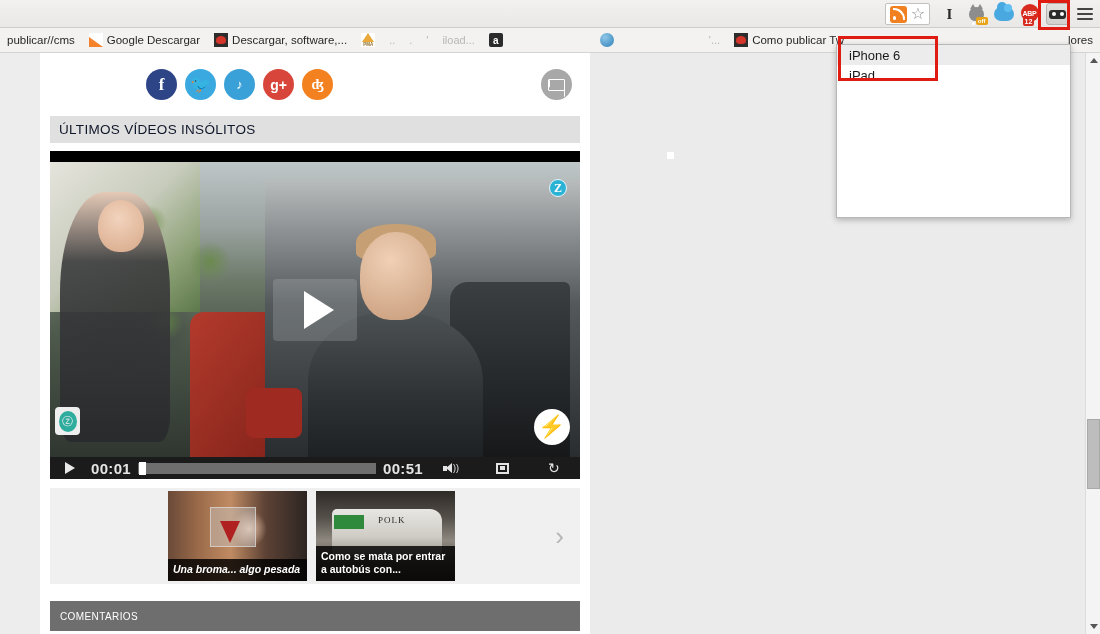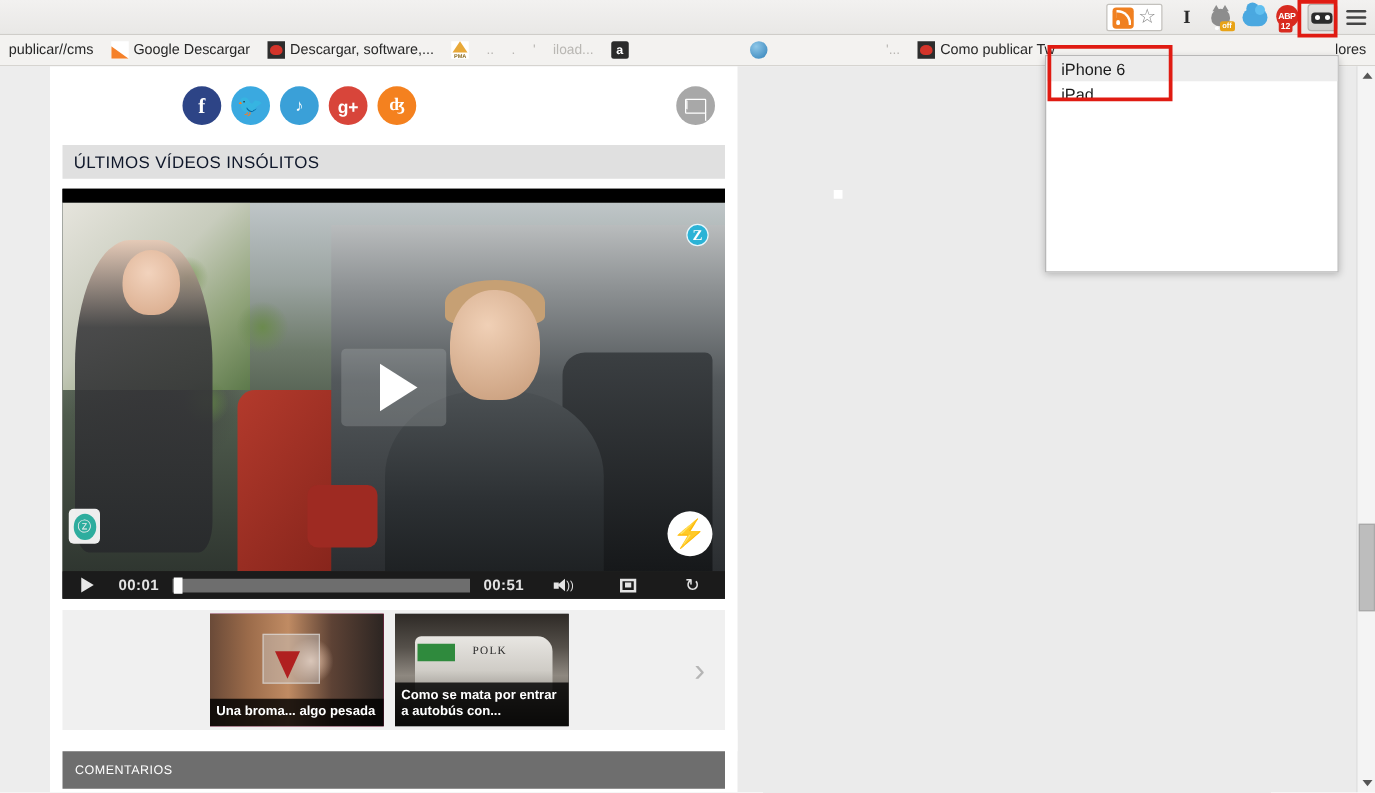--- a/index.html
+++ b/index.html
@@ -513,21 +513,21 @@
     cursor: pointer;
   }
   .ctrl-play i {
     width: 0; height: 0;
     border-left: 10px solid #e8e8e8;
     border-top: 6px solid transparent;
     border-bottom: 6px solid transparent;
     display: block;
   }
   .ctrl-time {
-    font-size: 12px; font-weight: bold;
+    font-size: 15px; font-weight: bold;
     color: #e4e4e4;
     width: 42px; text-align: center;
     letter-spacing: .3px;
   }
   .scrub-track {
     flex: 1;
     height: 11px;
     background: #6e6e6e;
     position: relative;
     margin: 0 6px;
@@ -589,21 +589,21 @@
     position: relative;
   }
   .thumb {
     width: 139px; height: 90px;
     background: #111;
     position: relative;
     overflow: hidden;
     cursor: pointer;
     flex: 0 0 auto;
   }
-  .thumb.selected { outline: 3px solid #c2185b; outline-offset: -3px; }
+  .thumb.selected { outline: 3px solid #c2185b; outline-offset: -3px; font-style: italic; }
   .thumb-img { position: absolute; inset: 0; }
   .thumb1-img {
     background:
       radial-gradient(circle 26px at 58% 42%, #e8c5ad 0%, rgba(232,197,173,0) 70%),
       linear-gradient(to right, #6a4a38 0%, #9b6b4a 22%, #c08b63 45%, #5d4235 70%, #2c2522 100%);
   }
   .thumb1-obj {
     position: absolute; left: 42px; top: 16px;
     width: 46px; height: 40px;
     background: rgba(200,200,200,.45);

